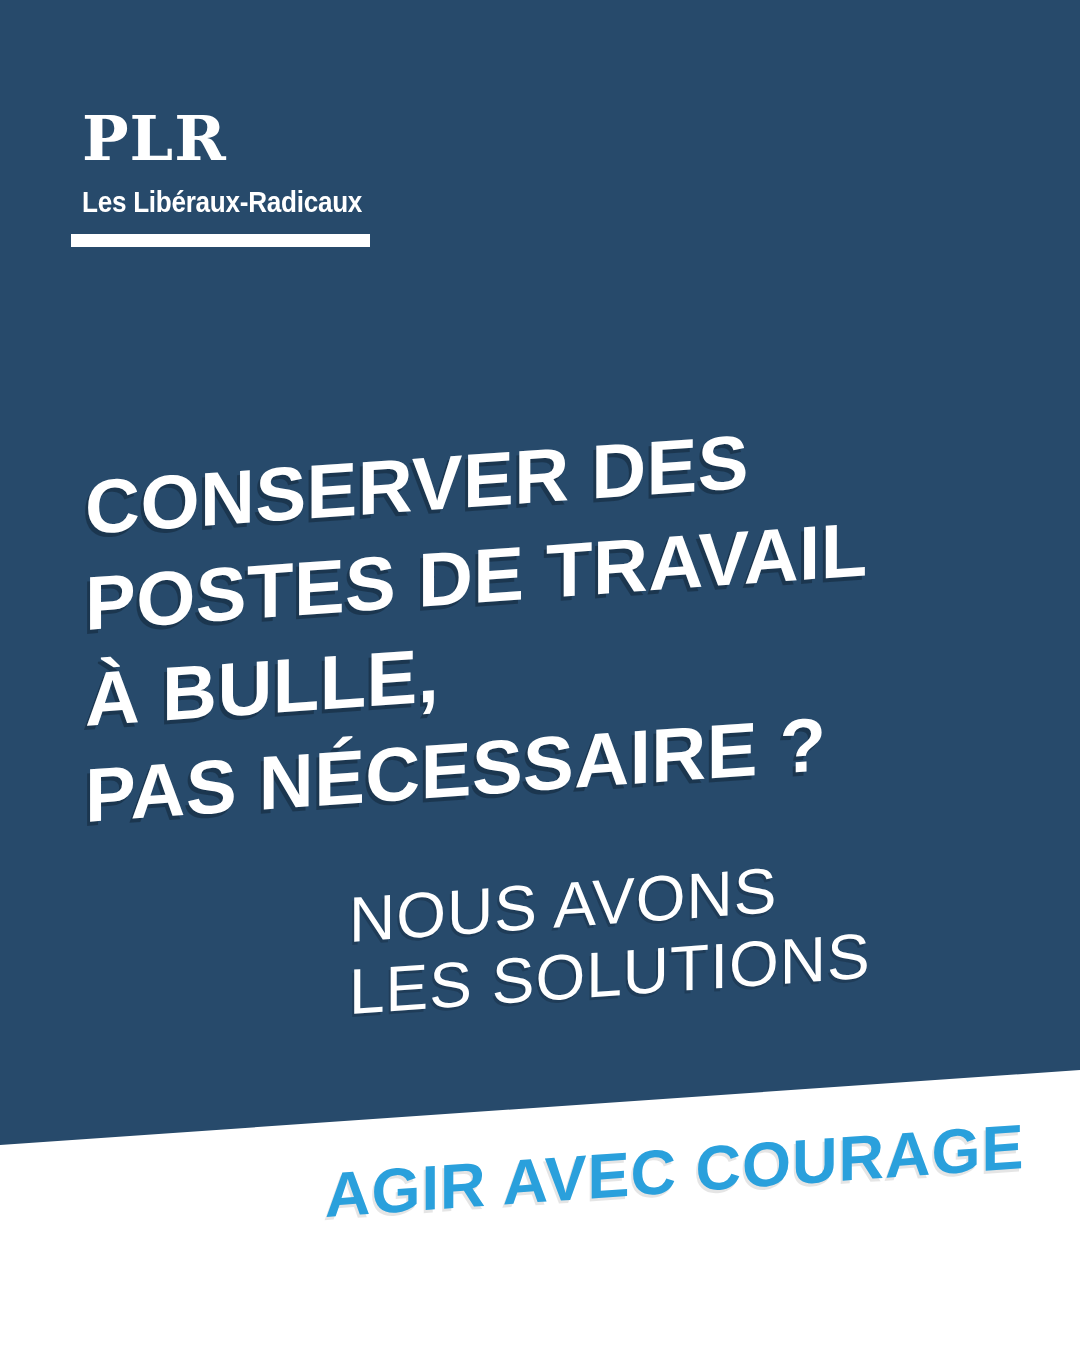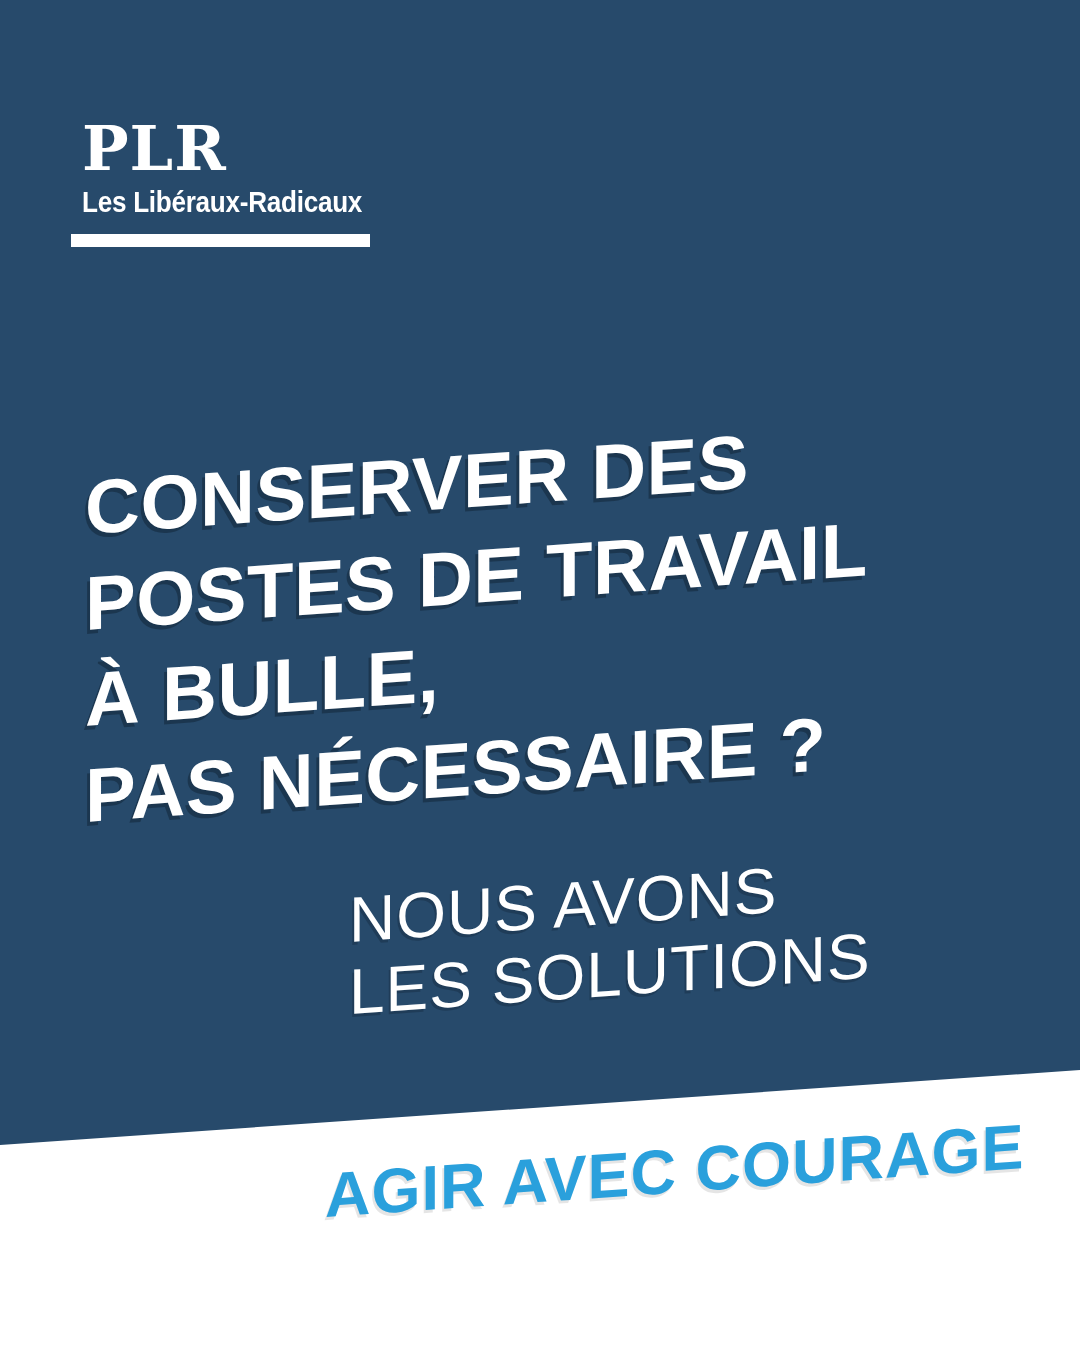--- a/index.html
+++ b/index.html
@@ -13,21 +13,21 @@
     height: 1350px;
     overflow: hidden;
     background: #274A6B;
     font-family: "Liberation Sans", sans-serif;
   }
 
   
   .logo-acronym {
     position: absolute;
     left: 82px;
-    top: 118px;
+    top: 108px;
     color: #FFFFFF;
     font-family: "DejaVu Serif", serif;
     font-weight: 700;
     font-size: 62px;
     line-height: 62px;
     letter-spacing: 1px;
   }
   .logo-subtitle {
     position: absolute;
     left: 82px;

